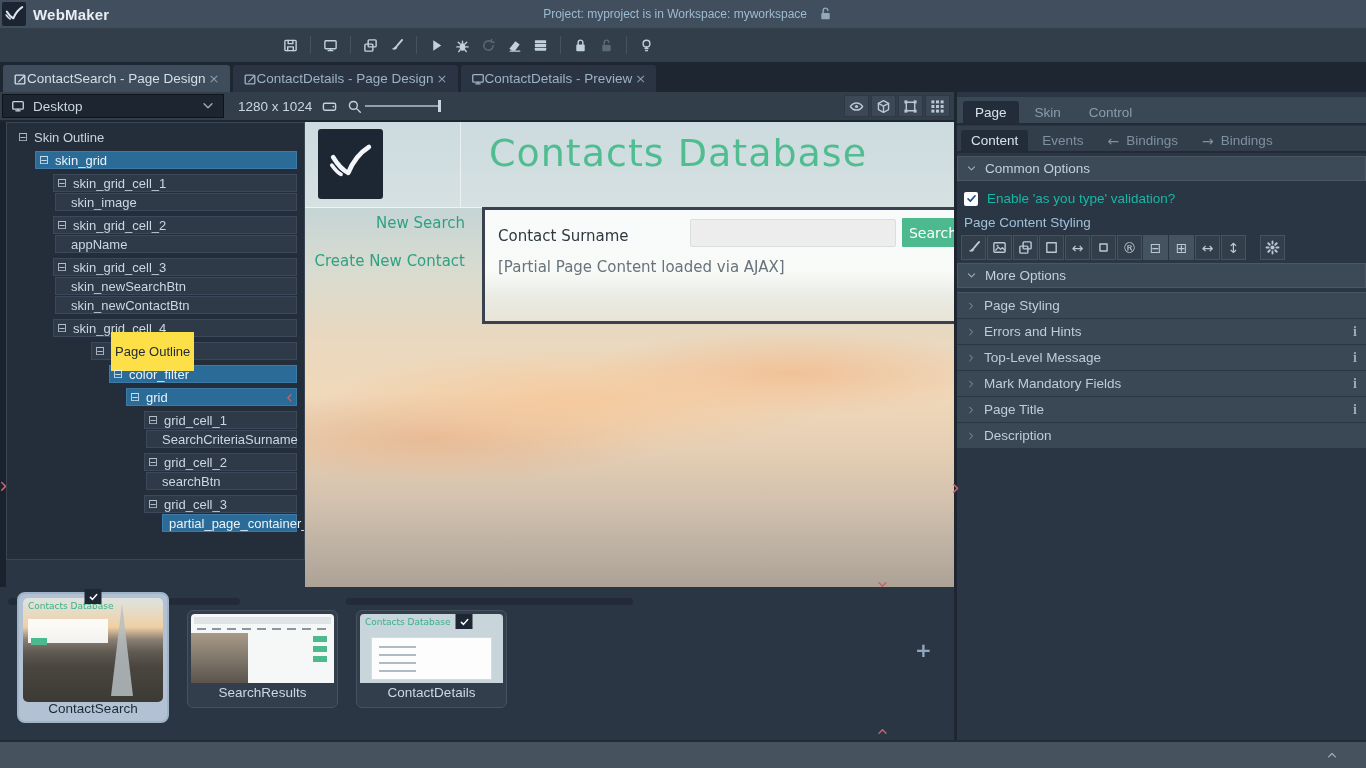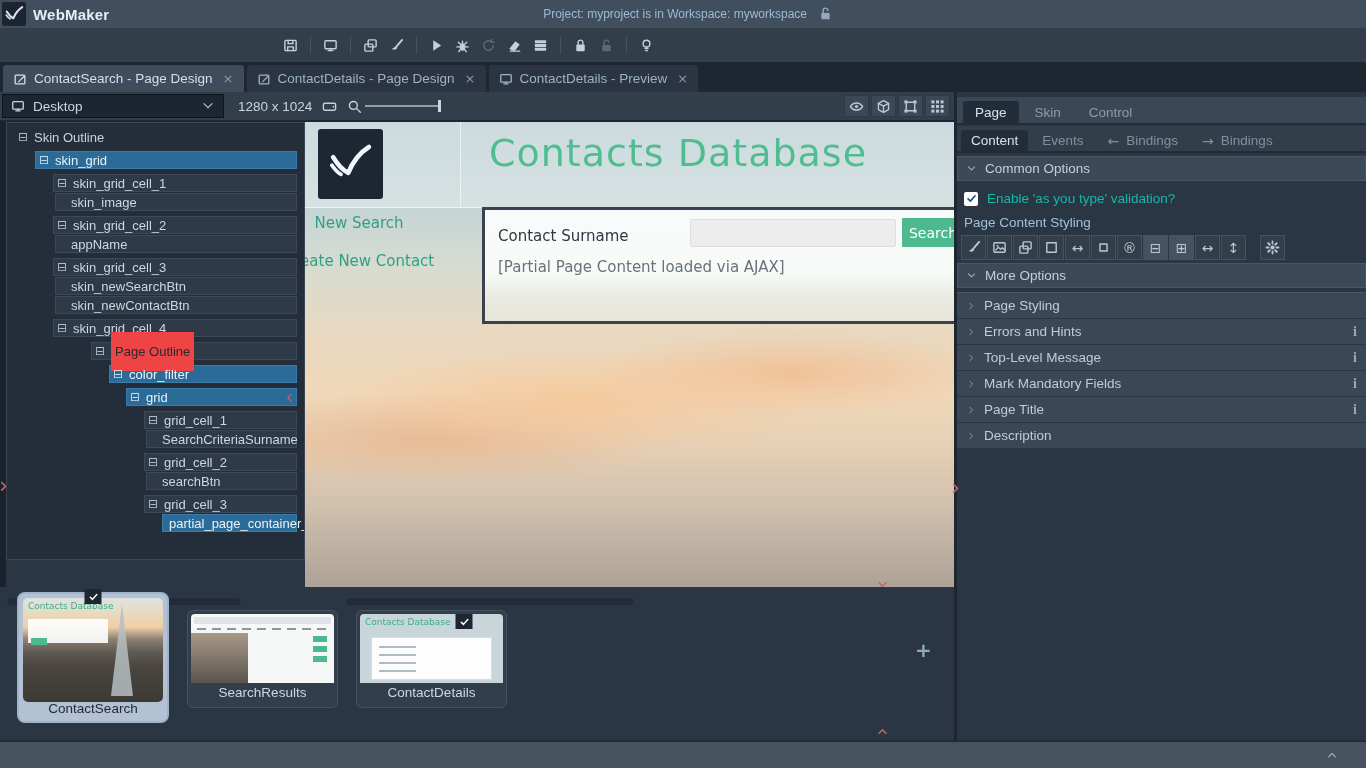--- a/index.html
+++ b/index.html
@@ -21,21 +21,21 @@
   #menubar{position:absolute;top:28px;left:0;right:0;height:34px;background:#333e4b;display:flex;align-items:center;z-index:20;}
   .menus{display:flex;padding-left:3px}
   .menu-item{color:#ccd9e4;font-size:14px;padding:0 10px;cursor:default}
   .tools{position:absolute;left:283px;display:flex;align-items:center;gap:11px;}
   .tool{color:#c3d1dd;display:flex}
   .tool.dim{color:#5c6a77}
   .sep{width:1px;height:18px;background:#46525f;display:inline-block;margin:0 1px}
 
   
   #tabbar{position:absolute;top:62px;left:0;right:0;height:30px;background:#1d2631;display:flex;align-items:flex-end;padding-left:3px;gap:3px;z-index:20;}
-  .tab{height:27px;display:flex;align-items:center;background:#2a3442;color:#9db2c4;font-size:13.5px;padding:0 10px;gap:7px;border-radius:3px 3px 0 0;box-sizing:border-box;}
+  .tab{height:27px;display:flex;align-items:center;background:#2a3442;color:#9db2c4;font-size:13.5px;padding:0 10px;border-radius:3px 3px 0 0;box-sizing:border-box;}
   .tab.active{background:#3f4c5c;color:#d3dfe9;}
   .ticon{display:flex;color:inherit}
   .ticon svg{width:14px;height:14px}
   .tclose .tg{font-size:13px;color:#8a9dad;margin-left:3px}
 
   
   #design-toolbar{position:absolute;top:92px;left:0;width:954px;height:28px;background:#333e4b;border-bottom:2px solid #1d2631;display:flex;align-items:center;box-sizing:content-box;z-index:10;}
   .device-select{width:222px;height:24px;background:#1d2530;border:1px solid #0e141c;display:flex;align-items:center;color:#c8d6e2;font-size:13.5px;gap:8px;padding:0 8px;margin-left:2px;box-sizing:border-box;}
   .device-select .dchev{margin-left:auto;color:#9fb0c0}
   .device-select svg{width:14px;height:14px}
@@ -53,38 +53,38 @@
   #left-strip .pchev{position:absolute;left:-2px;top:358px;color:#c4646d}
   .pchev svg{width:11px;height:12px}
   #tree-panel{position:absolute;left:6px;top:122px;width:299px;height:438px;background:#242e3b;border:1px solid #3a4654;box-sizing:border-box;overflow:hidden;z-index:12;}
   .tree{padding-top:5px;}
   .tnode{height:18px;display:flex;align-items:center;margin-right:7px;margin-bottom:1px;font-size:13px;color:#cbd7e2;padding-left:3px;gap:6px;background:#2f3a48;border:1px solid rgba(100,115,135,.28);box-sizing:border-box;cursor:default;}
   .tnode.gap{margin-top:5px}
   .tnode.root{background:transparent;border:none;color:#c6d3df;margin-bottom:2px}
   .tnode.selected,.tnode.blue,.tnode.blue-leaf{background:#2a6b98;color:#e9f2f9;border-color:#3d7aa8}
   .tnode.leaf{padding-left:15px}
   .tnode.blue-leaf{padding-left:6px}
-  .tnode.chip .tlbl{background:#ef4444;color:#222c38;padding:12px 4px;line-height:15px}
+  .tnode.chip .tlbl{background:#fde047;color:#222c38;padding:12px 4px;line-height:15px}
   .texp .tg{font-size:12px;opacity:.85}
   .tarrow{margin-left:auto;margin-right:2px;color:#c4646d;display:flex}
   .tarrow svg{width:9px;height:11px}
 
   
   #canvas{position:absolute;left:305px;top:122px;width:649px;height:465px;overflow:hidden;z-index:5;
     background:
       radial-gradient(55% 16% at 42% 60%, rgba(246,199,152,.85), rgba(246,199,152,0) 70%),
       radial-gradient(45% 13% at 75% 54%, rgba(242,186,140,.75), rgba(242,186,140,0) 70%),
       radial-gradient(50% 14% at 20% 68%, rgba(232,172,128,.6), rgba(232,172,128,0) 70%),
       linear-gradient(180deg,#b6cbd2 0%,#c5d4d5 18%,#d8dcd0 32%,#e9d8c0 46%,#f0d8ba 58%,#e6cfb4 70%,#d2c1ae 82%,#bcb0a2 92%,#aca295 100%);}
   .page-header{position:absolute;left:0;top:0;right:0;height:85px;background:rgba(246,250,248,.35);border-bottom:1px solid rgba(255,255,255,.6);}
   .page-header::after{content:'';position:absolute;left:155px;top:0;bottom:0;width:1px;background:rgba(255,255,255,.55)}
   .plogo{position:absolute;left:13px;top:7px;width:65px;height:70px;background:#1d2733;border-radius:3px;display:flex;align-items:center;justify-content:center;color:#f2f6fa;}
   .plogo svg{width:44px;height:44px}
   .ptitle{position:absolute;left:158px;top:9px;width:430px;text-align:center;font-family:"DejaVu Sans",sans-serif;font-size:38px;font-weight:normal;color:#50bd90;letter-spacing:1px;white-space:nowrap;}
-  .pnav{position:absolute;left:-52px;top:92px;width:212px;text-align:center;font-family:"DejaVu Sans",sans-serif;}
+  .pnav{position:absolute;left:-52px;top:92px;width:212px;text-align:right;font-family:"DejaVu Sans",sans-serif;}
   .plink{color:#2fa183;font-size:15px;margin-bottom:20px;cursor:pointer;}
   .pform{position:absolute;left:177px;top:85px;width:482px;height:111px;border:3px solid #39424e;box-sizing:content-box;font-family:"DejaVu Sans",sans-serif;
     background:linear-gradient(180deg,rgba(250,252,251,.97) 0%,rgba(250,252,251,.94) 55%,rgba(241,246,244,.6) 78%,rgba(236,242,240,.45) 100%);}
   .flabel{position:absolute;left:13px;top:17px;font-size:15px;color:#2e3842}
   .finput{position:absolute;left:205px;top:9px;width:200px;height:24px;background:#ededee;border:1px solid #dadedf;border-radius:2px;}
   .fbtn{position:absolute;right:3px;top:8px;width:62px;height:29px;background:#4cb98e;color:#fff;border:none;font-size:14px;font-family:inherit;border-radius:1px;}
   .fpartial{position:absolute;left:13px;top:48px;font-size:15px;color:#68737b}
 
   
   #thumbs{position:absolute;left:0;top:587px;width:954px;height:153px;background:#2b3644;z-index:6;}

